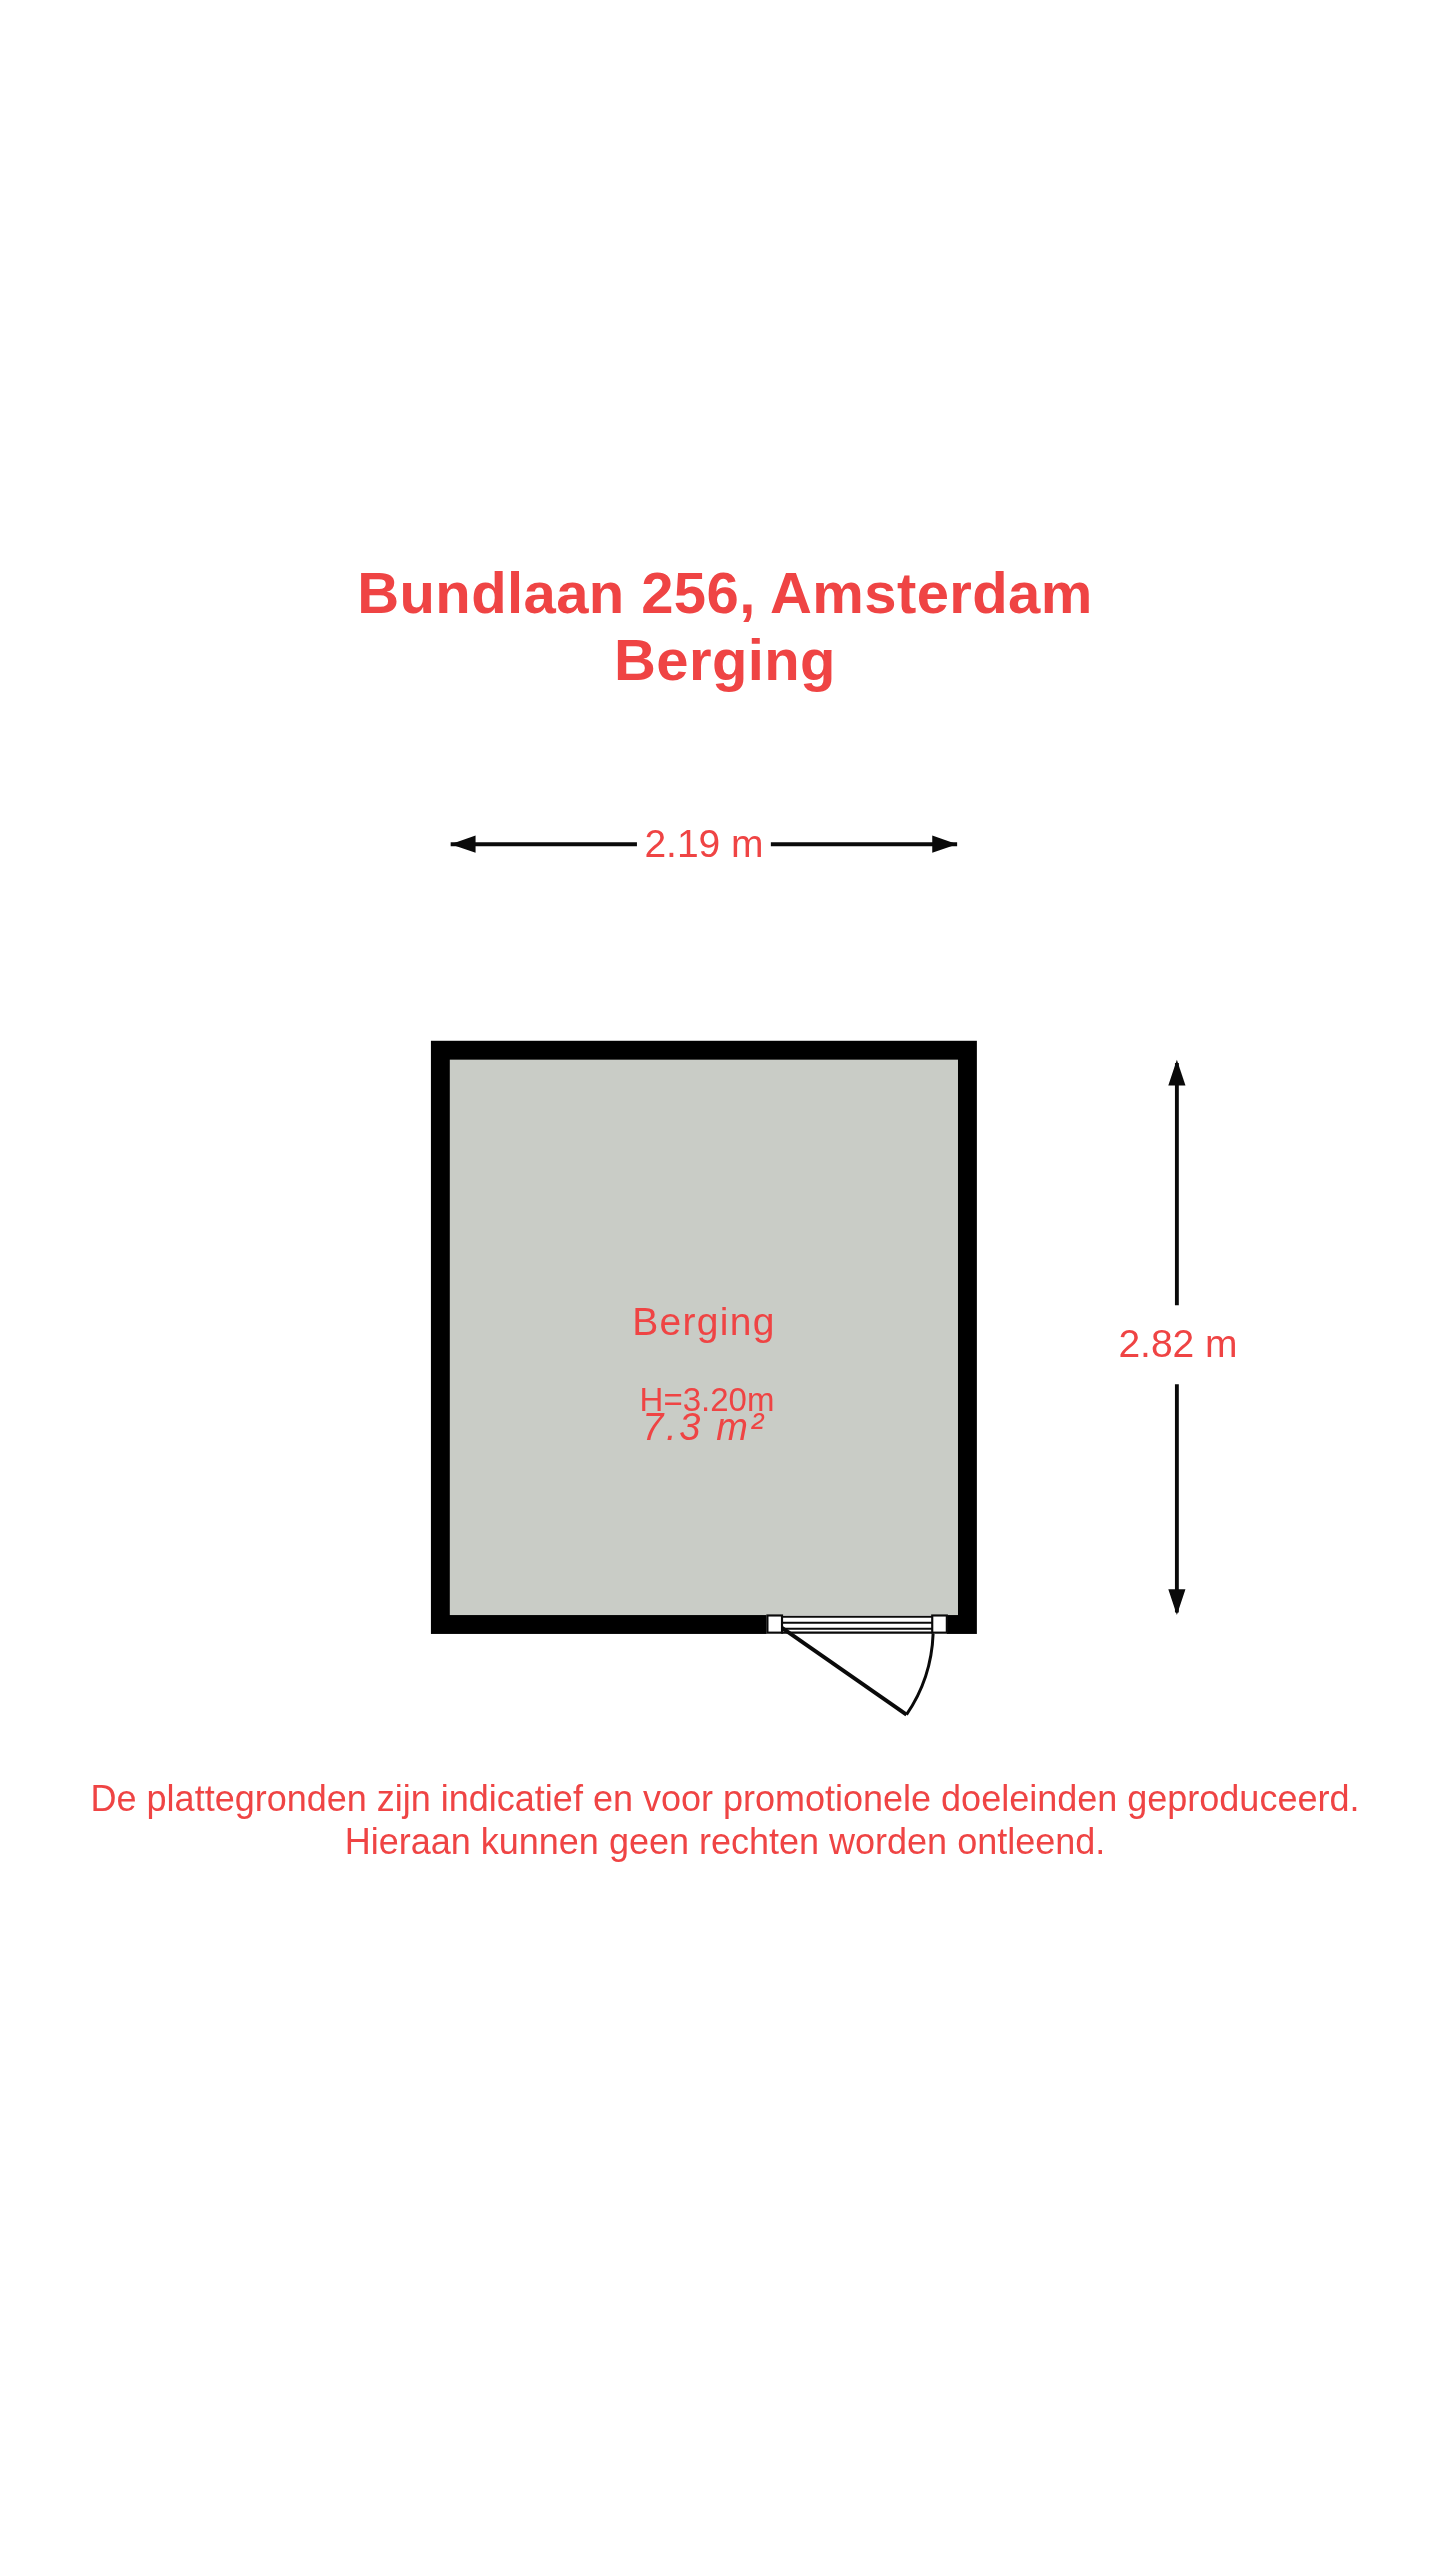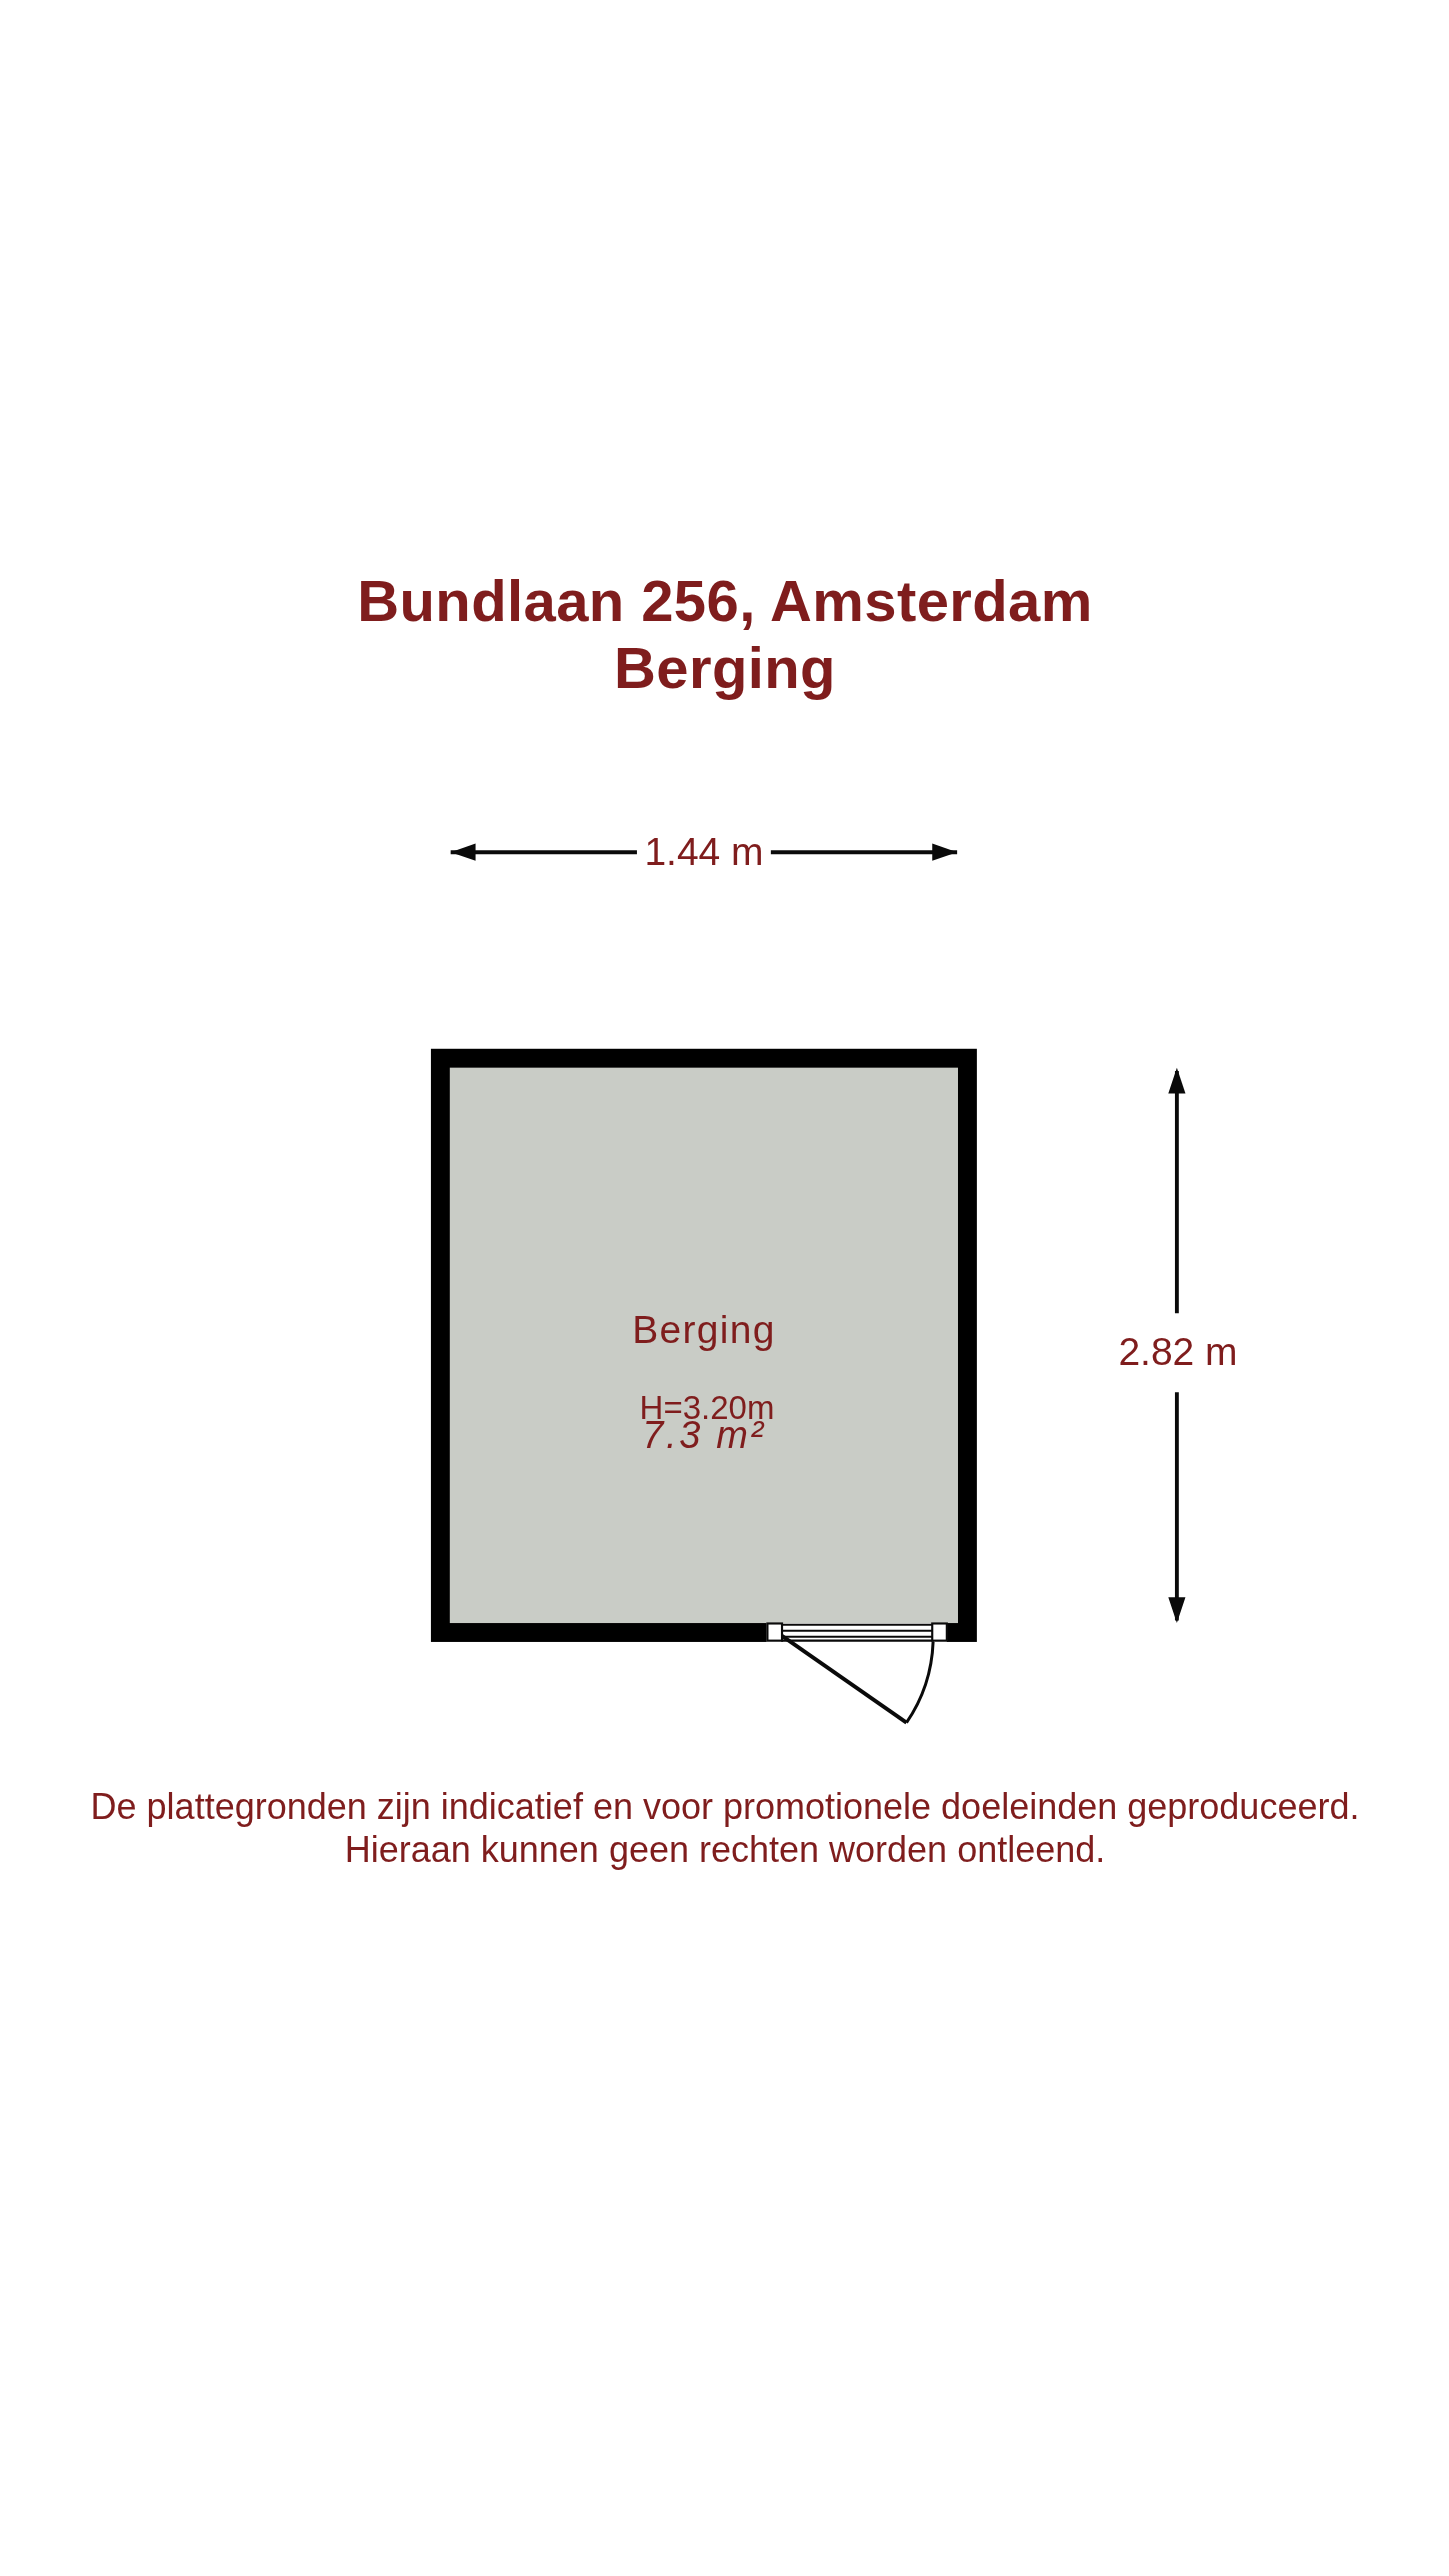--- a/index.html
+++ b/index.html
@@ -7,22 +7,21 @@
     padding: 0;
     background: #ffffff;
   }
   .page {
     position: relative;
     width: 1449px;
     height: 2042px;
     background: #ffffff;
     overflow: hidden;
     font-family: "Liberation Sans", sans-serif;
-    color: #7f1d1d;
-    margin-top: 8px;
+    color: #ef4444;
   }
   .abs {
     position: absolute;
     white-space: nowrap;
   }
   .center-xy {
     transform: translate(-50%, -50%);
   }
   .title-line1 {
     left: 725px;
@@ -113,21 +112,21 @@
       <line x1="910" y1="1890" x2="1088" y2="1890" stroke-width="2.5" stroke="#0a0a0a"></line>
       <line x1="910" y1="1897" x2="1088" y2="1897" stroke-width="2.5" stroke="#0a0a0a"></line>
       <line x1="910" y1="1901.5" x2="1088" y2="1901.5" stroke-width="2.5" stroke="#0a0a0a"></line>
       <rect x="894" y="1881.5" width="17" height="20" stroke-width="2.5" fill="#ffffff" stroke="#0a0a0a"></rect>
       <rect x="1086" y="1881.5" width="17" height="20" stroke-width="2.5" fill="#ffffff" stroke="#0a0a0a"></rect>
       <line x1="911" y1="1896" x2="1056" y2="1997" stroke-width="4.5" stroke="#0a0a0a"></line>
       <path d="M 1056 1997 A 178 178 0 0 0 1087 1903" fill="none" stroke-width="3.5" stroke="#0a0a0a"></path>
     </g>
   </svg>
 
-  <div class="abs center-xy dim-label-h">1.44 m</div>
+  <div class="abs center-xy dim-label-h">2.19 m</div>
   <div class="abs center-xy dim-label-v">2.82 m</div>
 
   <div class="abs center-xy room-name">Berging</div>
   <div class="abs center-xy room-area">7.3 m²</div>
   <div class="abs center-xy room-height">H=3.20m</div>
 
   <div class="abs footer">
     <div>De plattegronden zijn indicatief en voor promotionele doeleinden geproduceerd.</div>
     <div>Hieraan kunnen geen rechten worden ontleend.</div>
   </div>

